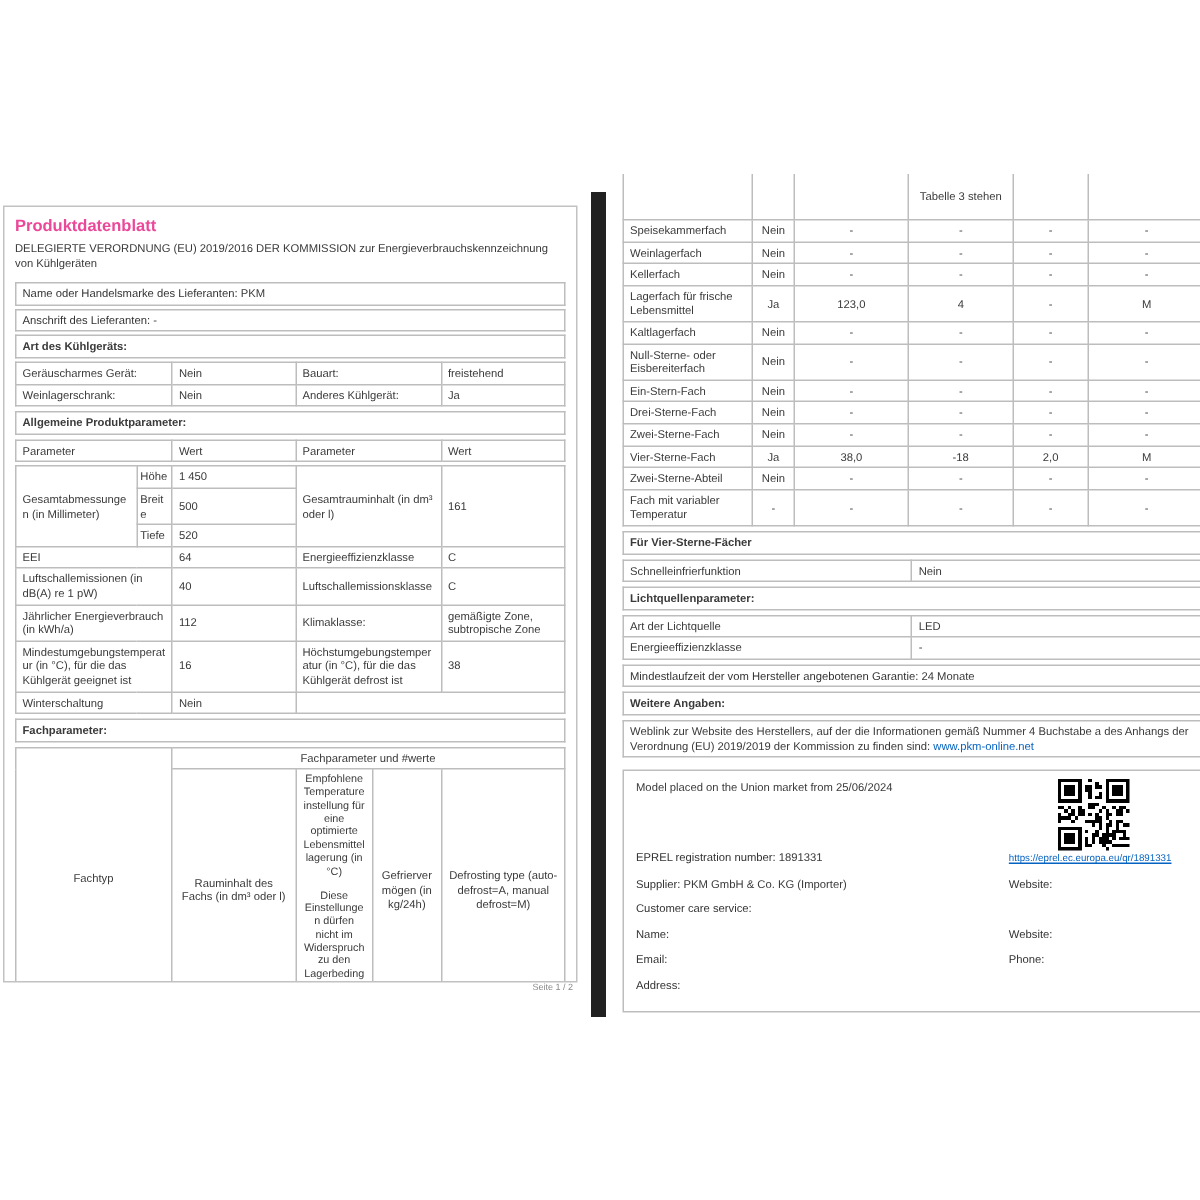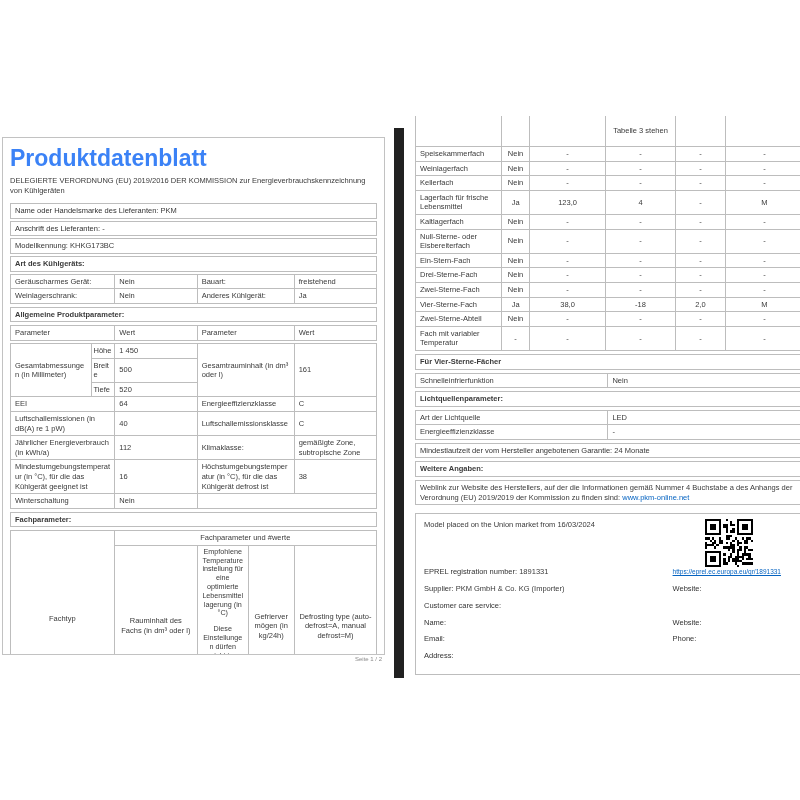--- a/index.html
+++ b/index.html
@@ -3,21 +3,21 @@
 <meta charset="utf-8">
 <style>
   html,body{margin:0;padding:0;}
   body{
     width:800px;height:800px;position:relative;background:#ffffff;
     font-family:"Liberation Sans","DejaVu Sans",sans-serif;color:#3a3a3a;
   }
   .page{position:absolute;background:#fff;box-sizing:border-box;}
   .p1{left:2px;top:137px;width:383px;height:518px;border:1px solid #c2c2c2;padding:5px 7px;overflow:hidden;}
   .p2{left:415px;top:116px;width:389px;}
-  .title{font-size:23px;font-weight:bold;color:#3b82f6;margin:2px 0 4px 0;}
+  .title{font-size:11px;font-weight:bold;color:#ec4899;margin:2px 0 4px 0;}
   .subtitle{font-size:7.5px;line-height:1.35;margin-bottom:7px;color:#3a3a3a;}
   table{border-collapse:collapse;width:100%;table-layout:fixed;}
   td{border:1px solid #bdbdbd;font-size:7.5px;color:#3a3a3a;padding:2px 4px;line-height:1.28;vertical-align:middle;overflow-wrap:break-word;}
   .mt{margin-top:2px;}
   .mt3{margin-top:3px;}
   .b{font-weight:bold;}
   b{font-weight:normal;color:#333;}
   .center{text-align:center;}
   .dim{padding:2px 2px;}
   .temp-cell{font-size:7.2px;line-height:1.22;text-align:center;}
@@ -50,27 +50,20 @@
         </tr>
   </tbody>
     </table>
   <table class="mt">
     <tbody>
         <tr>
           <td><b>Anschrift des Lieferanten:</b>&nbsp;<span>-</span></td>
         </tr>
   </tbody>
     </table>
-  <table class="mt">
-    <tbody>
-        <tr>
-          <td><b>Modellkennung:</b>&nbsp;<span>KHKG173BC</span></td>
-        </tr>
-  </tbody>
-    </table>
 
   <table class="mt">
     <tbody>
         <tr>
           <td class="b">Art des Kühlgeräts:</td>
         </tr>
   </tbody>
     </table>
   <table class="mt">
     <colgroup>
@@ -393,21 +386,21 @@
     </table>
   <table class="mt3">
     <tbody>
         <tr>
           <td class="weblink"><span>Weblink zur Website des Herstellers, auf der die Informationen gemäß Nummer 4 Buchstabe a des Anhangs der Verordnung (EU) 2019/2019 der Kommission zu finden sind:</span>&nbsp;<a>www.pkm-online.net</a></td>
         </tr>
   </tbody>
     </table>
 
   <div class="eprel-box">
-    <div class="market">Model placed on the Union market from 16/03/2024</div>
+    <div class="market">Model placed on the Union market from 25/06/2024</div>
     <svg class="qr" viewBox="0 0 21 21" shape-rendering="crispEdges">
         <rect x="0" y="0" width="21" height="21" fill="#ffffff"></rect>
         <rect x="9" y="0" width="1" height="1" fill="#000000"></rect>
         <rect x="11" y="1" width="1" height="1" fill="#000000"></rect>
         <rect x="8" y="2" width="1" height="1" fill="#000000"></rect>
         <rect x="9" y="2" width="1" height="1" fill="#000000"></rect>
         <rect x="11" y="2" width="1" height="1" fill="#000000"></rect>
         <rect x="12" y="2" width="1" height="1" fill="#000000"></rect>
         <rect x="8" y="3" width="1" height="1" fill="#000000"></rect>
         <rect x="9" y="3" width="1" height="1" fill="#000000"></rect>

